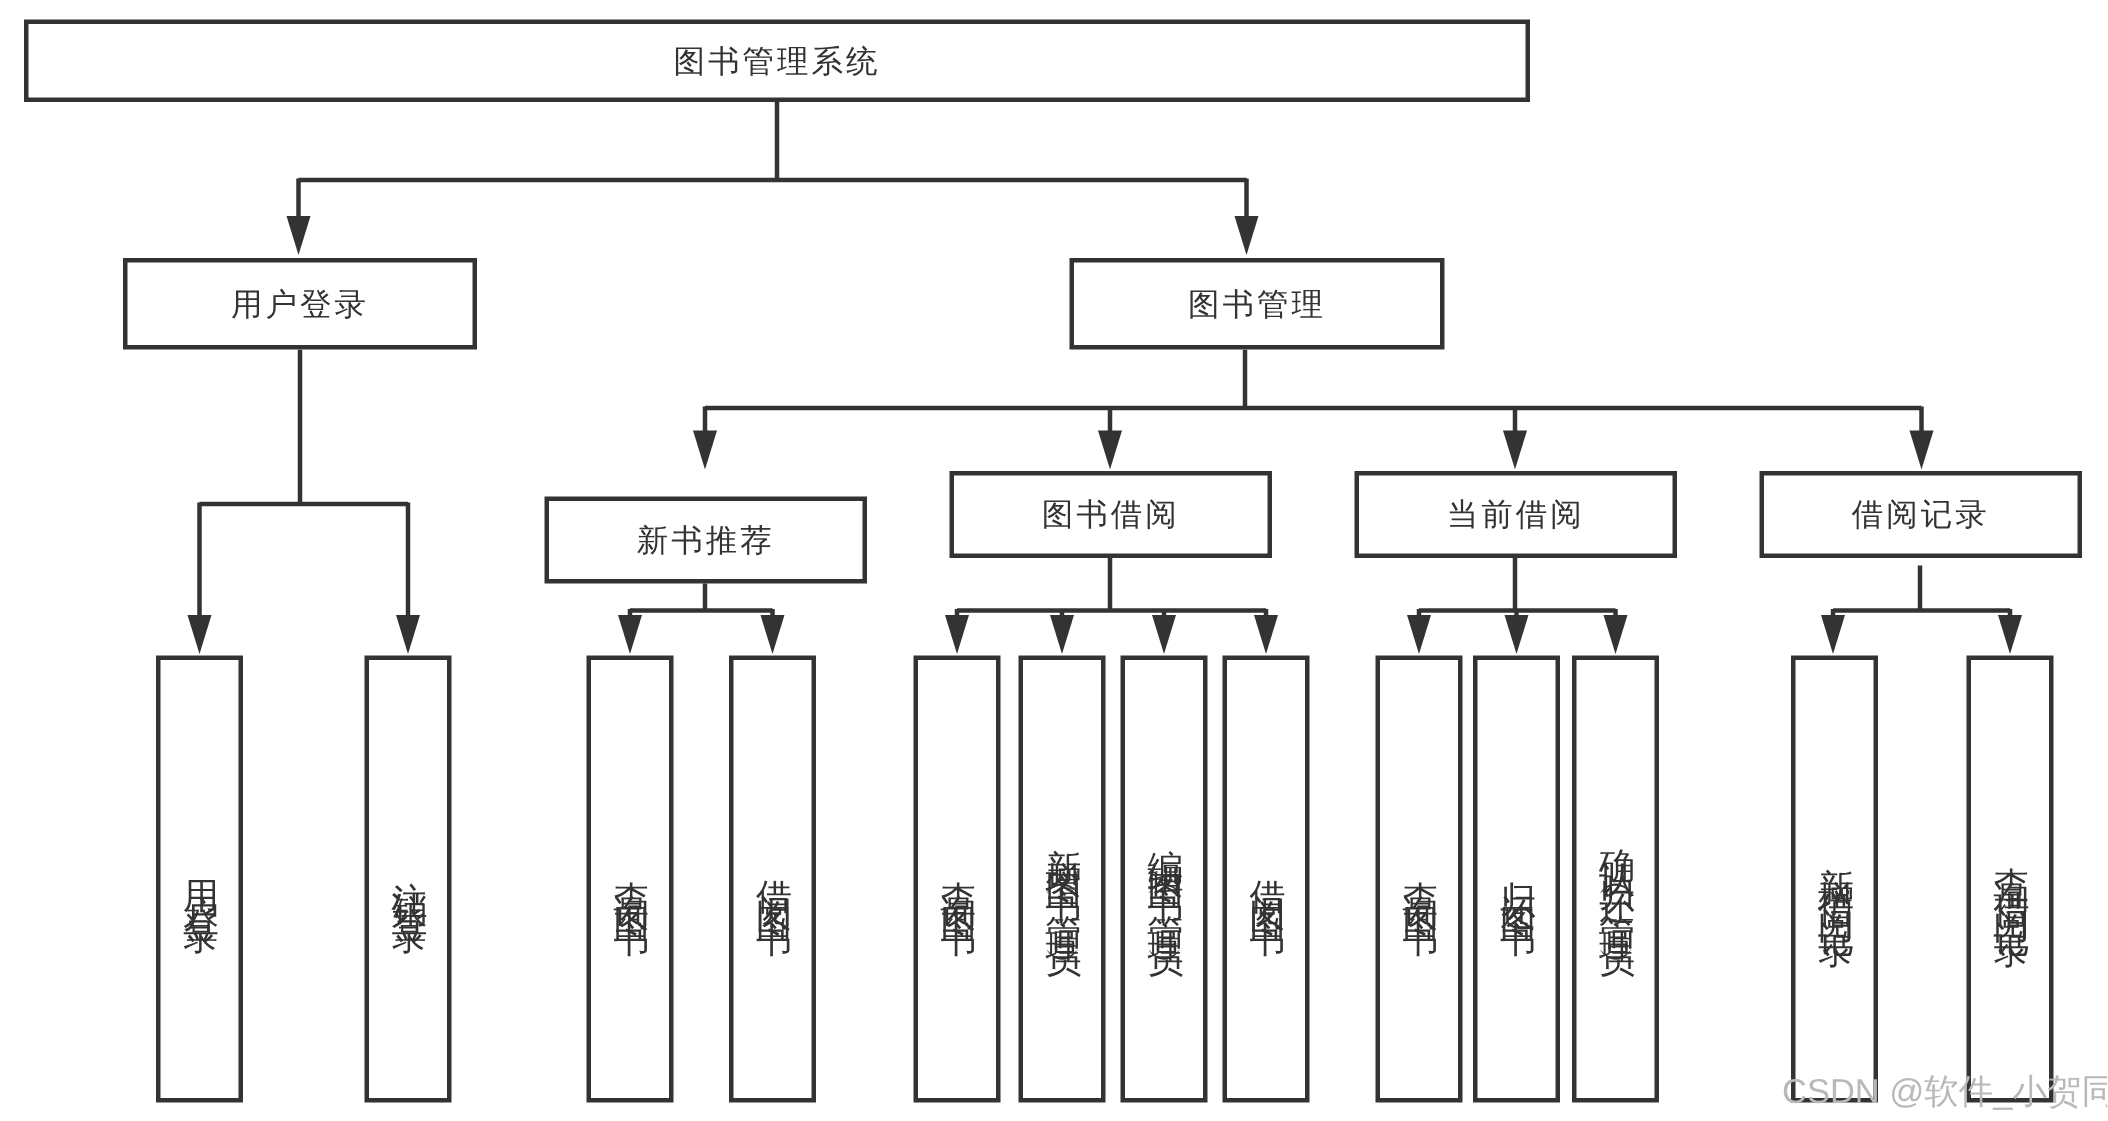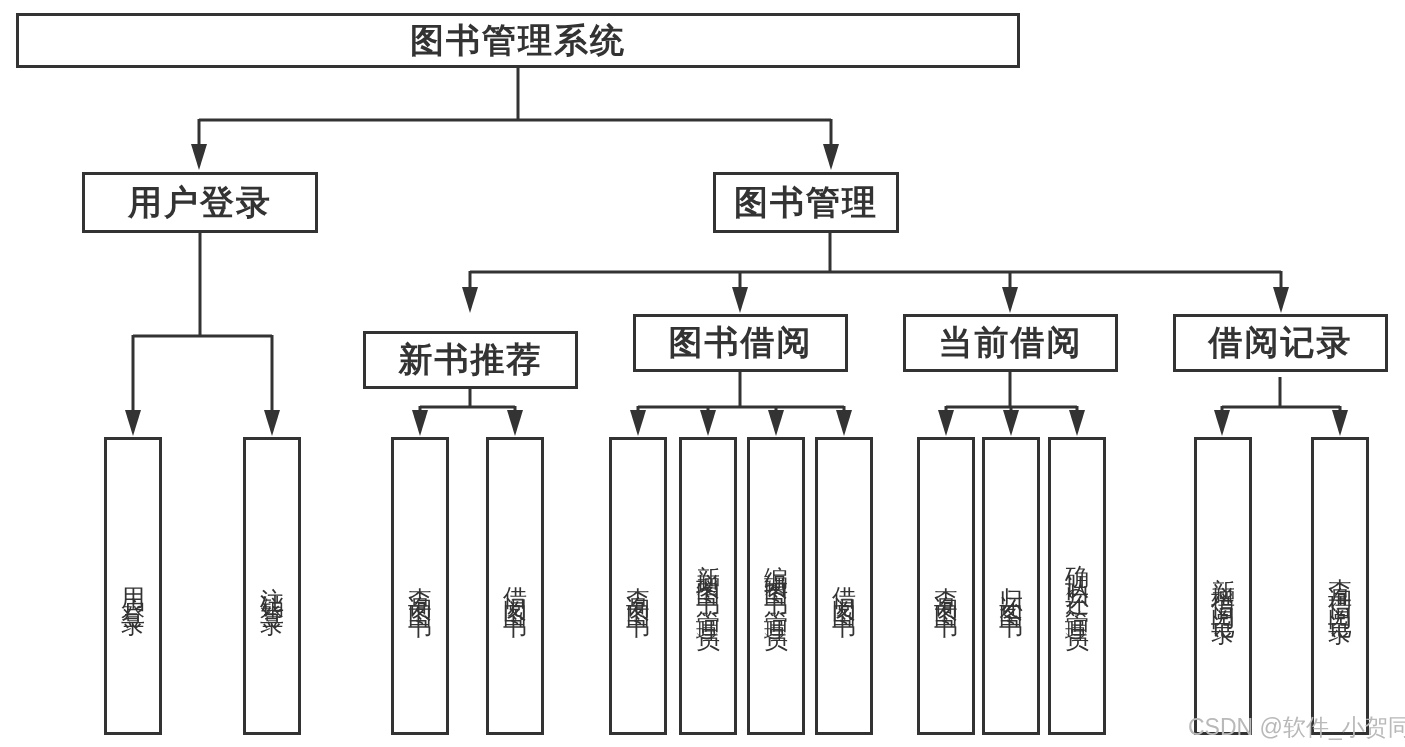--- a/index.html
+++ b/index.html
@@ -25,35 +25,34 @@
     position: absolute;
     box-sizing: border-box;
     border: 3px solid #333333;
     background: #ffffff;
     display: flex;
     align-items: center;
     justify-content: center;
     color: #333333;
   }
   .hbox span {
-    font-size: 34px;
+    font-size: 21px;
     letter-spacing: 2px;
     white-space: nowrap;
-    font-weight: bold;
   }
   .vbox span {
     writing-mode: vertical-rl;
     text-orientation: mixed;
     font-size: 24px;
     letter-spacing: 9px;
     line-height: 1;
   }
   .root-box { left: 16px; top: 13px; width: 1004px; height: 55px; }
   .l1a { left: 82px;  top: 172px; width: 236px; height: 61px; }
-  .l1b { left: 713px; top: 172px; width: 186px; height: 61px; }
+  .l1b { left: 713px; top: 172px; width: 250px; height: 61px; }
   .l2  { top: 314px; width: 215px; height: 58px; }
   .l2a { left: 363px; margin-top: 17px; }
   .l2b { left: 633px; }
   .l2c { left: 903px; }
   .l2d { left: 1173px; }
   .leaf { top: 437px; width: 58px; height: 298px; }
   .lf0  { left: 104px; }
   .lf1  { left: 243px; }
   .lf2  { left: 391px; }
   .lf3  { left: 486px; }

